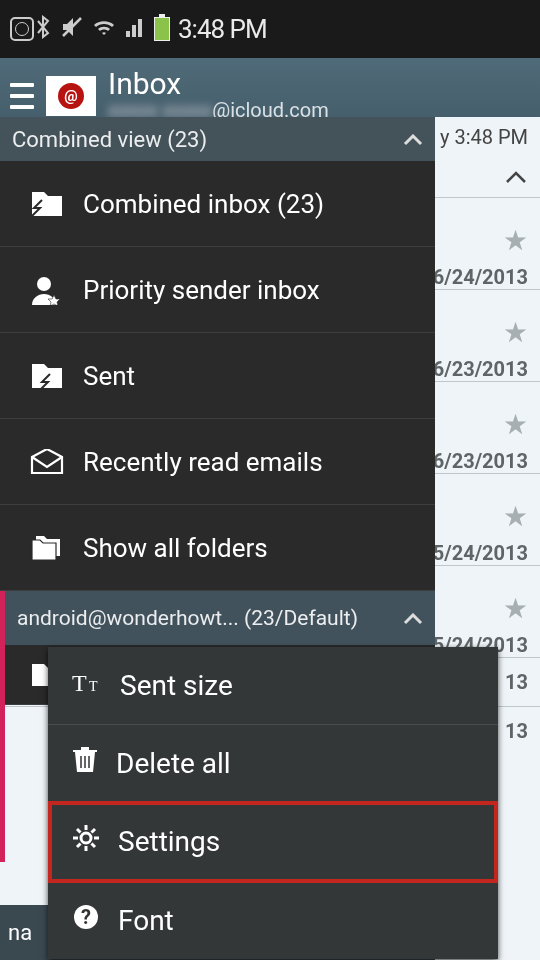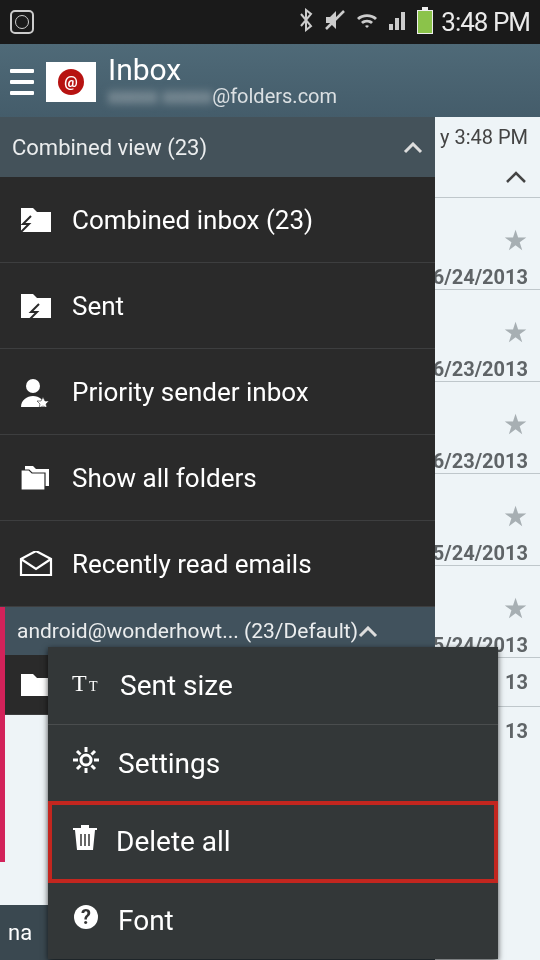--- a/index.html
+++ b/index.html
@@ -1,17 +1,17 @@
 <!DOCTYPE html>
 <html><head>
   <meta charset="utf-8">
   <style>
     * { box-sizing:border-box; margin:0; padding:0; }
     body { width:540px; height:960px; background:#1a1a1a; font-family:Roboto, Arial, sans-serif; color:#fff; overflow:hidden; position:relative; }
-    .statusbar { height:44px; background:#1a1a1a; display:flex; align-items:center; justify-content:space-between; padding:0 10px; color:#dcdcdc; font-size:16px; }
+    .statusbar { height:58px; background:#1a1a1a; display:flex; align-items:center; justify-content:flex-start; padding:0 10px; color:#dcdcdc; font-size:16px; }
     .sb-left { display:flex; gap:10px; align-items:center; }
     .sb-right { display:flex; gap:8px; align-items:center; }
     .sb-time { font-size:26px; color:#eaeaea; letter-spacing:-1px; }
     .clock-icon { width:24px; height:24px; border:2px solid #ccc; border-radius:5px; display:flex; align-items:center; justify-content:center; }
     .clock-icon .face { width:14px; height:14px; border:1.5px solid #ccc; border-radius:50%; position:relative; }
     .appbar { height:75px; background: linear-gradient(#4f6a78,#445c6a); display:flex; align-items:center; padding:0 10px; gap:12px; }
     .hamburger { display:flex; flex-direction:column; gap:7px; }
     .hamburger span { width:24px; height:4px; background:#fff; border-radius:1px; }
     .mail-icon { width:50px; height:40px; background:#fff; position:relative; display:flex; align-items:center; justify-content:center; }
     .mail-icon .at { width:26px; height:26px; background:#b71311; border-radius:50%; display:flex; align-items:center; justify-content:center; color:#fff; font-weight:700; font-size:15px; }
@@ -19,26 +19,26 @@
     .appbar-titles .email { font-size:20px; color:#dbe0e3; }
     
     .bg-list { position:absolute; top:117px; left:0; right:0; bottom:0; background:#eef4f7; }
     .bg-toprow { display:flex; justify-content:flex-end; align-items:center; padding:8px 12px; font-size:20px; color:#444; gap:10px; }
     .bg-chev { width:24px; height:24px; display:flex; align-items:center; justify-content:center; color:#444; }
     .bg-item { display:flex; justify-content:flex-end; align-items:center; gap:14px; padding:26px 12px; border-top:1px solid #bfc7cb; }
     .star { font-size:28px; color:#a7afb3; }
     .date { font-size:20px; color:#5f6467;font-weight:bold; }
     
     .sidebar { position:absolute; top:117px; left:0; width:435px; background:#2a2a2a; display:flex; flex-direction:column; z-index:5; }
-    .sec-head { background:#44525a; height:60px; display:flex; align-items:center; justify-content:space-between; padding:0 12px; font-size:22px; color:#ebedee; }
+    .sec-head { background:#44525a; height:44px; display:flex; align-items:center; justify-content:space-between; padding:0 12px; font-size:22px; color:#ebedee; }
     .chev-up { color:#ddd; font-size:18px; }
-    .nav-item { display:flex; align-items:center; gap:18px; padding:0 18px; height:86px; border-bottom:1px solid #3d3e3f; font-size:26px; color:#fff; }
+    .nav-item { display:flex; align-items:center; gap:18px; padding:0 29px; height:86px; border-bottom:1px solid #3d3e3f; font-size:26px; color:#fff; }
     .nav-item.visible-partial { height:60px; overflow:hidden; }
     .icon-wrap { width:36px; display:flex; justify-content:center; color:#fff; }
-    .acct-head { background:#41525d; height:48px; display:flex; align-items:center; padding:0 12px; font-size:21px; color:#ebedee; border-left:5px solid #d2225a; }
+    .acct-head { background:#41525d; height:54px; display:flex; align-items:center; justify-content:space-between; padding:0 12px; font-size:21px; color:#ebedee; border-left:5px solid #d2225a; }
     
     .ctx { position:absolute; left:48px; top:647px; width:450px; background:#333738; z-index:10; box-shadow:0 2px 6px rgba(0,0,0,.7); }
     .ctx-item { display:flex; align-items:center; gap:18px; height:78px; padding:0 24px; font-size:28px; color:#fff; border-bottom:1px solid #4a4d4e; }
     .ctx-item:last-child { border-bottom:none; }
     .highlight { position:absolute; border:4px solid #c3261f; left:48px; top:801px; width:450px; height:82px; z-index:11; pointer-events:none; }
     .bat { width:16px; height:24px; background:#8bc34a; border:1px solid #eee; position:relative; }
     .bat:before { content:''; position:absolute; top:-4px; left:4px; right:4px; height:3px; background:#eee; }
     
     .pink-strip { position:absolute; left:0; top:612px; width:5px; height:250px; background:#d2225a; z-index:6; }
     .orange-strip { position:absolute; left:0; bottom:0; width:25px; height:55px; background:#d9862f; z-index:2; }
@@ -85,21 +85,21 @@
   <div class="hamburger">
       <span></span>
       <span></span>
       <span></span>
     </div>
   <div class="mail-icon">
       <span class="at">@</span>
     </div>
   <div class="appbar-titles">
     <div class="title">Inbox</div>
-    <div class="email"><span class="blurred">xxxxx xxxxx</span><span>@folders.com</span></div>
+    <div class="email"><span class="blurred">xxxxx xxxxx</span><span>@icloud.com</span></div>
   </div>
 </div>
 
 <div class="bg-list">
   <div class="bg-toprow">
     <span>y 3:48 PM</span>
   </div>
   <div class="bg-toprow">
     <span class="bg-chev">
       <svg width="22" height="14" viewBox="0 0 22 14">
@@ -159,54 +159,54 @@
     <span class="icon-wrap">
       <svg width="34" height="28" viewBox="0 0 34 28">
           <path d="M2 2h12l4 4h14v20H2z" fill="#fff"></path>
           <path d="M2 26 L10 18 L4 18 L12 10" fill="none" stroke="#2a2a2a" stroke-width="2"></path>
         </svg>
     </span>
     <span>Combined inbox (23)</span>
   </div>
   <div class="nav-item">
     <span class="icon-wrap">
-      <svg width="34" height="28" viewBox="0 0 34 28">
-          <path d="M2 2h12l4 4h14v20H2z" fill="#fff"></path>
-          <path d="M10 28 L18 20 L12 20 L20 12" fill="none" stroke="#2a2a2a" stroke-width="2"></path>
-        </svg>
-    </span>
-    <span>Sent</span>
-  </div>
-  <div class="nav-item">
-    <span class="icon-wrap">
       <svg width="34" height="30" viewBox="0 0 34 30">
           <circle cx="14" cy="9" r="7" fill="#fff"></circle>
           <path d="M2 30c0-7 6-11 12-11s12 4 12 11z" fill="#fff"></path>
           <path d="M24 20l2 4h4l-3 3 1 4-4-2-4 2 1-4-3-3h4z" fill="#fff" stroke="#2a2a2a" stroke-width="0.6"></path>
         </svg>
     </span>
     <span>Priority sender inbox</span>
   </div>
   <div class="nav-item">
     <span class="icon-wrap">
       <svg width="34" height="28" viewBox="0 0 34 28">
-          <path d="M6 2h8l3 3h13v17H6z" fill="#fff"></path>
-          <path d="M2 6h8l3 3h13v17H2z" fill="#fff" stroke="#2a2a2a" stroke-width="1.2"></path>
-        </svg>
-    </span>
-    <span>Show all folders</span>
+          <path d="M2 2h12l4 4h14v20H2z" fill="#fff"></path>
+          <path d="M10 28 L18 20 L12 20 L20 12" fill="none" stroke="#2a2a2a" stroke-width="2"></path>
+        </svg>
+    </span>
+    <span>Sent</span>
   </div>
   <div class="nav-item">
     <span class="icon-wrap">
       <svg width="34" height="26" viewBox="0 0 34 26">
           <path d="M2 8 L17 0 L32 8 V24 H2z" fill="none" stroke="#fff" stroke-width="2.2"></path>
           <path d="M2 8 L17 18 L32 8" fill="none" stroke="#fff" stroke-width="2.2"></path>
         </svg>
     </span>
     <span>Recently read emails</span>
+  </div>
+  <div class="nav-item">
+    <span class="icon-wrap">
+      <svg width="34" height="28" viewBox="0 0 34 28">
+          <path d="M6 2h8l3 3h13v17H6z" fill="#fff"></path>
+          <path d="M2 6h8l3 3h13v17H2z" fill="#fff" stroke="#2a2a2a" stroke-width="1.2"></path>
+        </svg>
+    </span>
+    <span>Show all folders</span>
   </div>
 
   <div class="acct-head">
     <span>android@wonderhowt... (23/Default)</span>
     <span class="chev-up">
       <svg width="20" height="12" viewBox="0 0 20 12">
           <path d="M2 10 L10 2 L18 10" stroke="#ddd" stroke-width="3" fill="none"></path>
         </svg>
     </span>
   </div>
@@ -230,20 +230,31 @@
 
 <div class="ctx">
   <div class="ctx-item">
     <span>
       <svg width="30" height="26" viewBox="0 0 30 26">
           <text x="0" y="22" font-size="24" fill="#fff" font-family="serif">T</text>
           <text x="17" y="22" font-size="14" fill="#fff" font-family="serif">T</text>
         </svg>
     </span>
     <span>Sent size</span>
+  </div>
+  <div class="ctx-item">
+    <span>
+      <svg width="26" height="28" viewBox="0 0 26 28">
+          <path d="M3 6h20l-2 20H5z M1 4h24v2H1z M9 1h8v3H9z" fill="#fff"></path>
+          <line x1="9" y1="10" x2="9" y2="22" stroke="#333" stroke-width="1.5"></line>
+          <line x1="13" y1="10" x2="13" y2="22" stroke="#333" stroke-width="1.5"></line>
+          <line x1="17" y1="10" x2="17" y2="22" stroke="#333" stroke-width="1.5"></line>
+        </svg>
+    </span>
+    <span>Delete all</span>
   </div>
   <div class="ctx-item">
     <span>
       <svg width="28" height="28" viewBox="0 0 28 28">
           <circle cx="14" cy="14" r="5" fill="none" stroke="#fff" stroke-width="3"></circle>
           <g stroke="#fff" stroke-width="3">
             <line x1="14" y1="1" x2="14" y2="6"></line>
             <line x1="14" y1="22" x2="14" y2="27"></line>
             <line x1="1" y1="14" x2="6" y2="14"></line>
             <line x1="22" y1="14" x2="27" y2="14"></line>
@@ -251,31 +262,20 @@
             <line x1="19.5" y1="19.5" x2="23" y2="23"></line>
             <line x1="5" y1="23" x2="8.5" y2="19.5"></line>
             <line x1="19.5" y1="8.5" x2="23" y2="5"></line>
           </g>
         </svg>
     </span>
     <span>Settings</span>
   </div>
   <div class="ctx-item">
     <span>
-      <svg width="26" height="28" viewBox="0 0 26 28">
-          <path d="M3 6h20l-2 20H5z M1 4h24v2H1z M9 1h8v3H9z" fill="#fff"></path>
-          <line x1="9" y1="10" x2="9" y2="22" stroke="#333" stroke-width="1.5"></line>
-          <line x1="13" y1="10" x2="13" y2="22" stroke="#333" stroke-width="1.5"></line>
-          <line x1="17" y1="10" x2="17" y2="22" stroke="#333" stroke-width="1.5"></line>
-        </svg>
-    </span>
-    <span>Delete all</span>
-  </div>
-  <div class="ctx-item">
-    <span>
       <svg width="28" height="28" viewBox="0 0 28 28">
           <circle cx="14" cy="14" r="12" fill="#fff"></circle>
           <text x="14" y="21" font-size="20" fill="#333" font-weight="700" text-anchor="middle">?</text>
         </svg>
     </span>
     <span>Font</span>
   </div>
 </div>
 
 <div class="highlight"></div>

